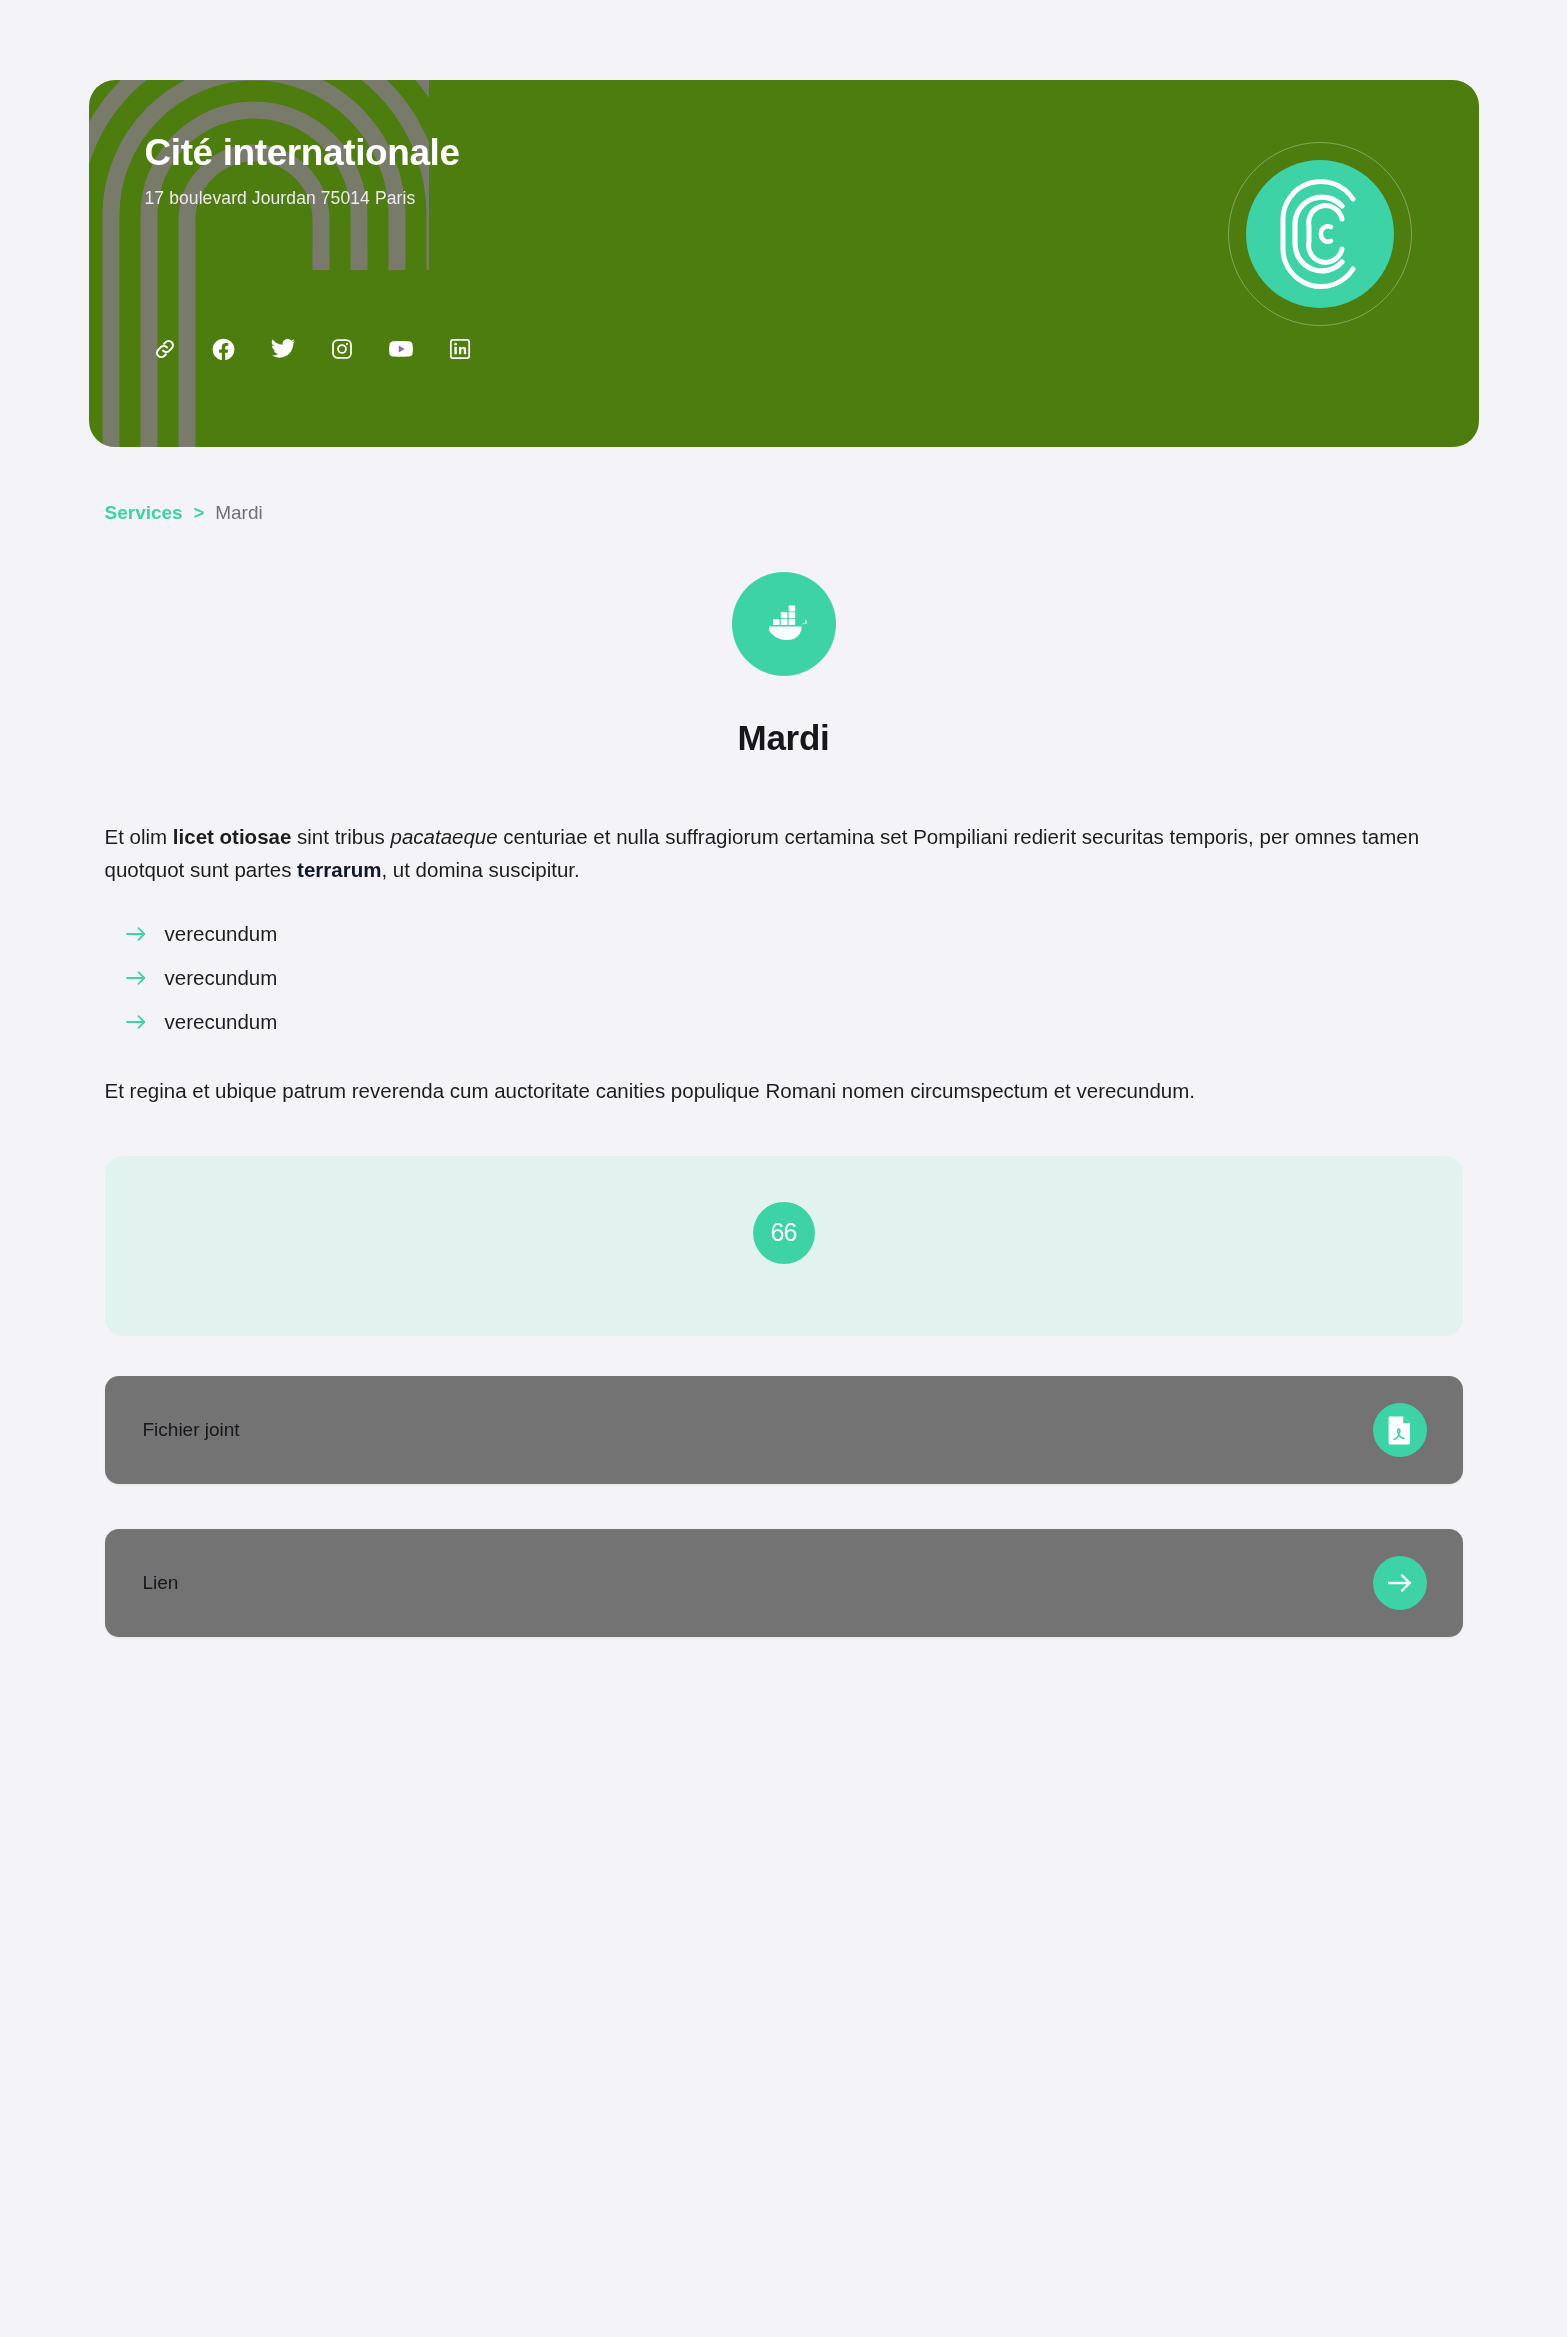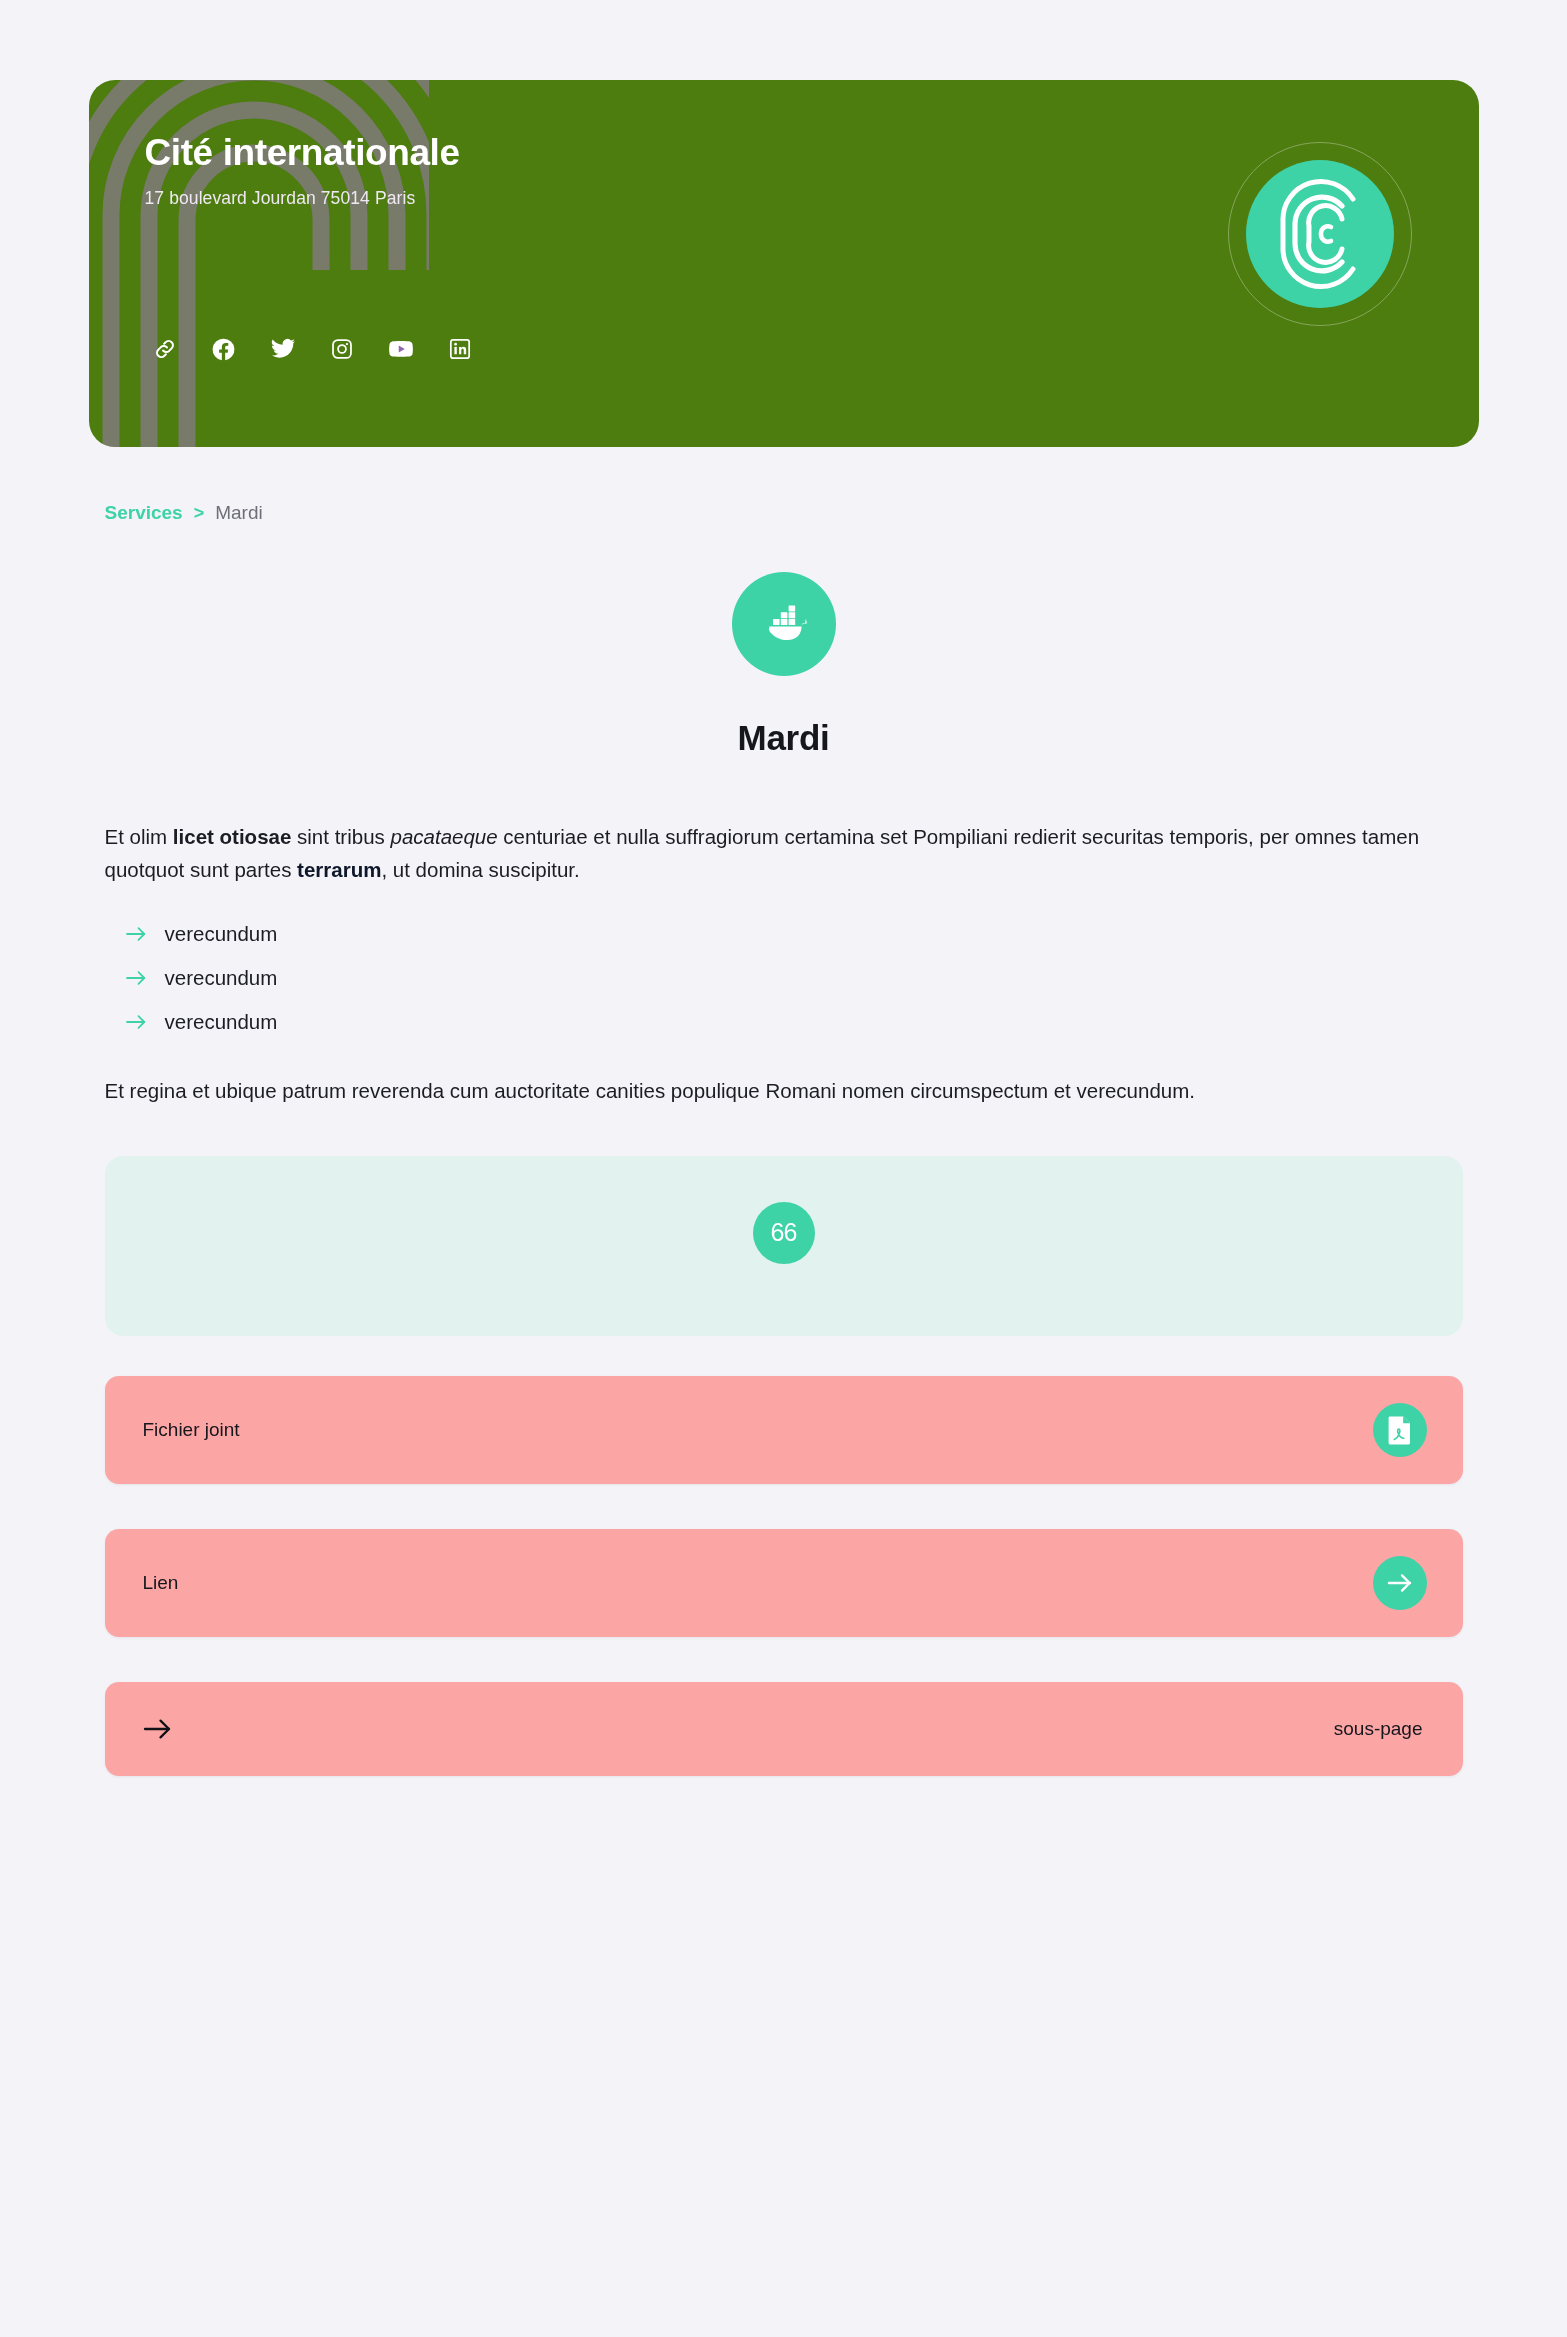--- a/index.html
+++ b/index.html
@@ -204,21 +204,21 @@
     font-style: italic;
     font-size: 20.5px;
     color: #1c1c24;
   }
 
   
   .cards { margin-top: 40px; padding: 0 16px; }
 
   .card {
     height: 108px;
-    background: #fca5a5;
+    background: #737373;
     border-radius: 14px;
     box-shadow: 0 1px 3px rgba(30,20,60,.07);
     display: flex;
     align-items: center;
     justify-content: space-between;
     padding: 0 36px 0 38px;
     margin-bottom: 45px;
     cursor: pointer;
   }
   .card-label { font-size: 19px; color: #16161d; }
@@ -407,25 +407,16 @@
       <div class="card">
         <span class="card-label">Lien</span>
         <span class="card-action">
           <svg width="26" height="22" viewBox="0 0 26 22" fill="none" stroke="#ffffff" stroke-width="2.4" stroke-linecap="round" stroke-linejoin="round">
             <path d="M2 11h21"></path>
               <path d="M15 3.4L22.6 11 15 18.6"></path>
           </svg>
         </span>
       </div>
 
-      <div class="card card-sub">
-        <span class="sub-arrow">
-          <svg width="30" height="24" viewBox="0 0 30 24" fill="none" stroke="#111118" stroke-width="2.3" stroke-linecap="round" stroke-linejoin="round">
-            <path d="M2 12h24"></path>
-              <path d="M17.5 3.6L26 12l-8.5 8.4"></path>
-          </svg>
-        </span>
-        <span class="card-sub-label">sous-page</span>
-      </div>
 
     </div>
   </div>
 </div>
 
 </body></html>

